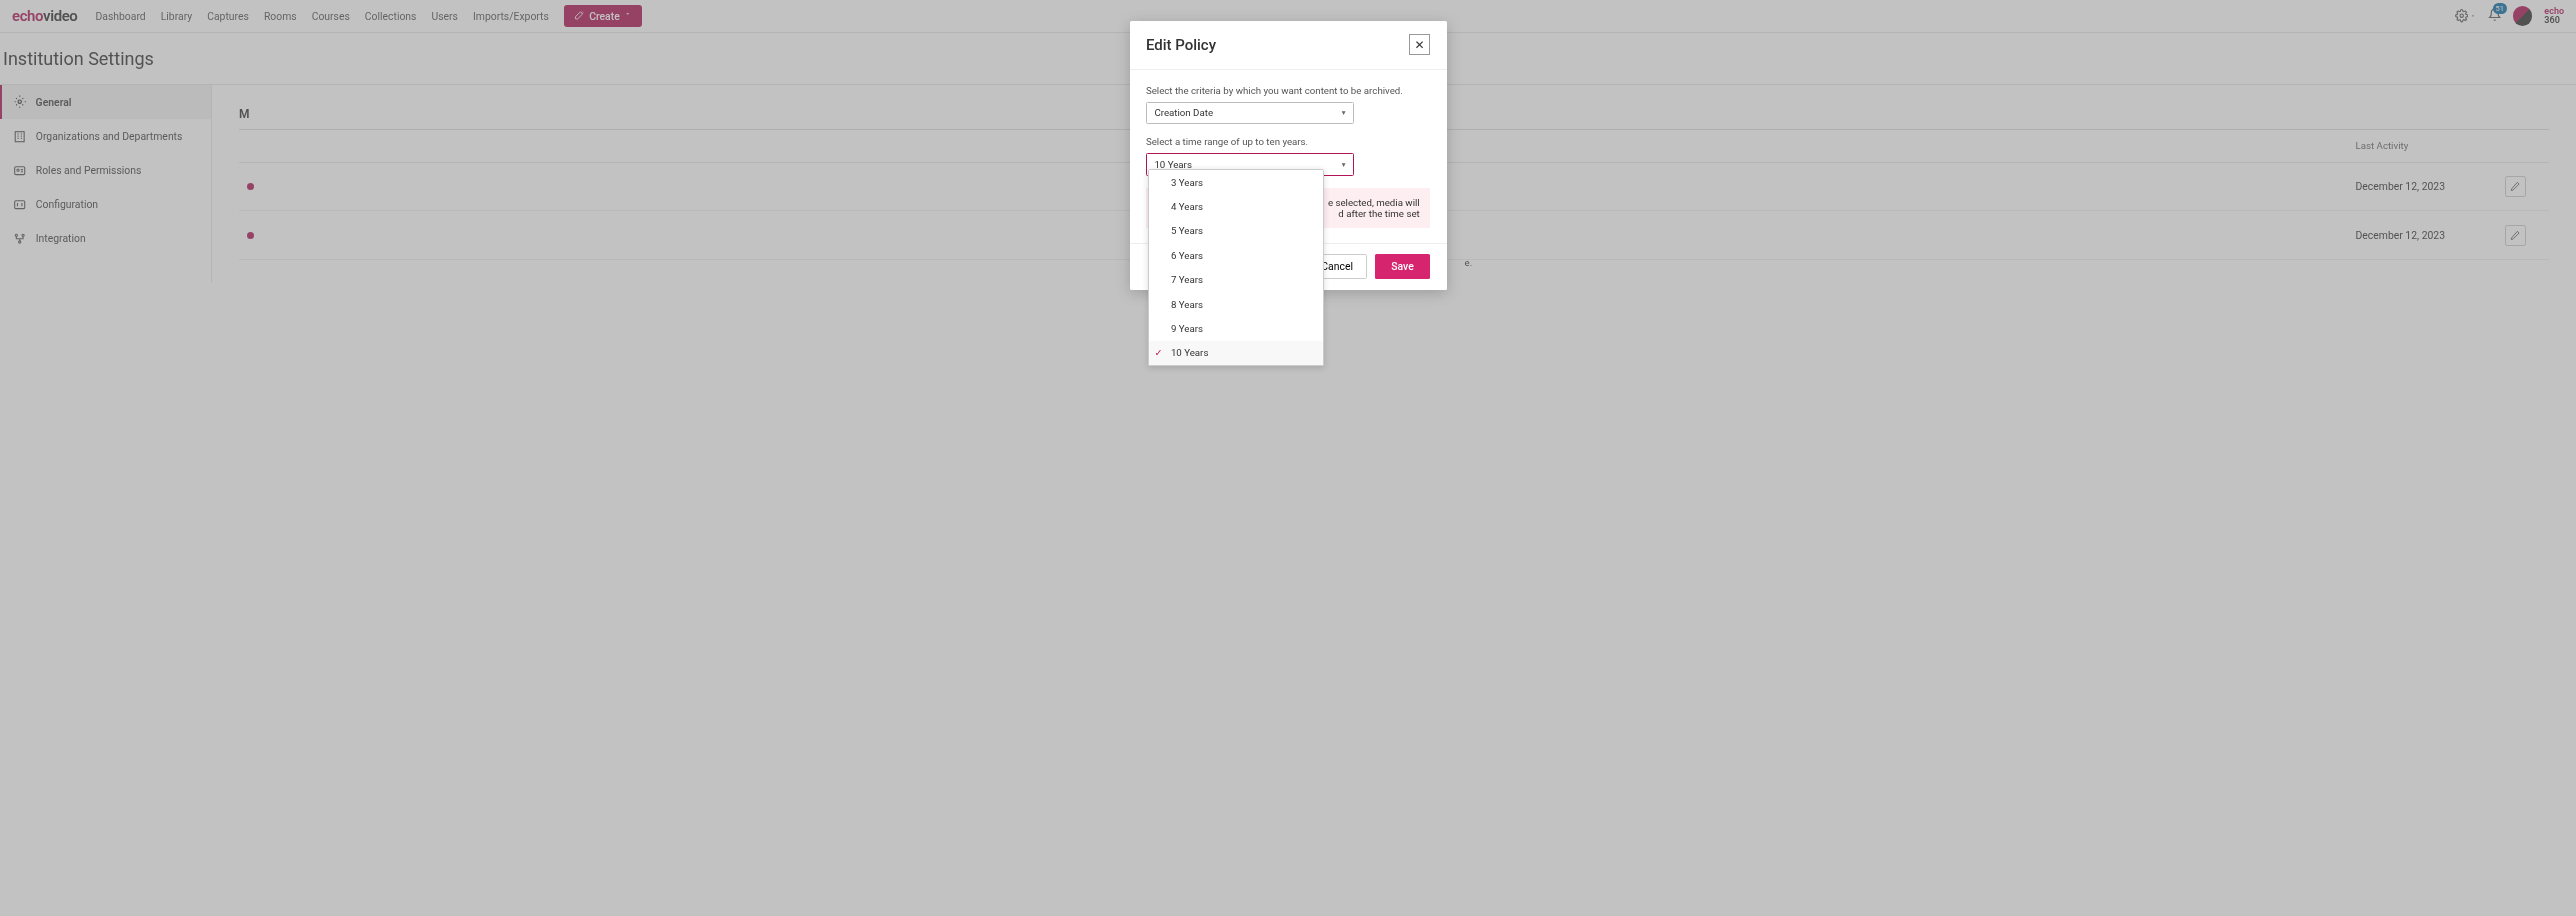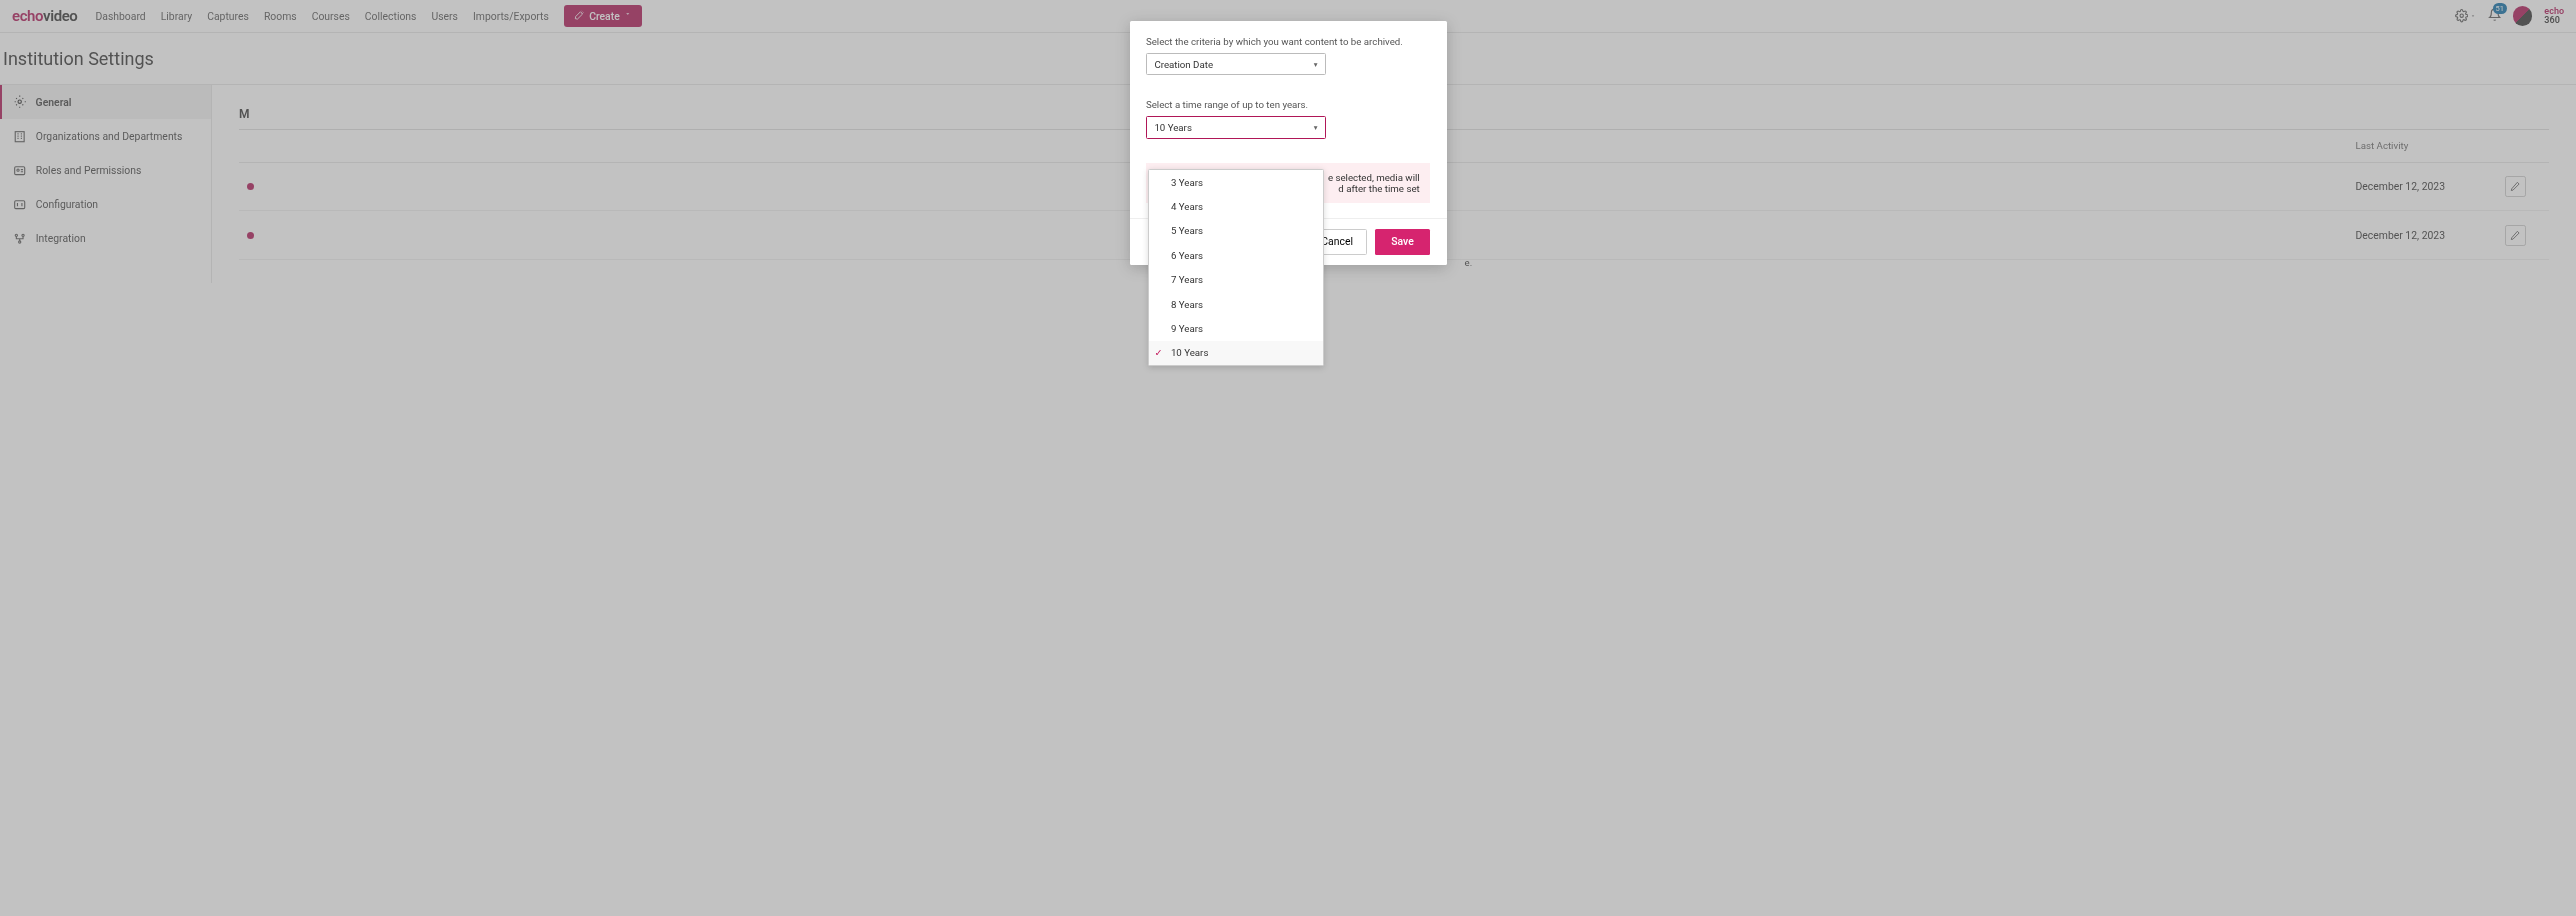--- a/index.html
+++ b/index.html
@@ -59,23 +59,23 @@
   position:fixed; inset:0; background:rgba(120,120,120,0.45);
   display:flex; justify-content:center; align-items:flex-start; padding-top:21px;
 }
 .modal { background:#fff; width:317px; border-radius:1.5px; box-shadow:0 3px 15px rgba(0,0,0,0.2); position:relative; }
 .modal-header { display:flex; justify-content:space-between; align-items:center; padding:13.4px 16.4px; border-bottom:0.7px solid #eee; }
 .modal-header h2 { font-size:15px; font-weight:500; }
 .close-btn { width:21px; height:21px; border:0.7px solid #999; display:flex; align-items:center; justify-content:center; cursor:pointer; font-size:12px; }
 .modal-body { padding: 15px 16.4px 0 16.4px; }
 .label-txt { font-size:9.7px; color:#555; margin-bottom:6px; }
 .select-box {
-  width:180px; height:22.4px; border:0.7px solid #bbb; border-radius:1.5px;
+  width:208px; height:22.4px; border:0.7px solid #bbb; border-radius:1.5px;
   display:flex; align-items:center; justify-content:space-between;
-  padding:0 7.5px; font-size:9.7px; margin-bottom:24px; cursor:pointer;
+  padding:0 7.5px; font-size:9.7px; margin-bottom:12px; cursor:pointer;
 }
 .select-box.focused { border:1.5px solid #b01657; }
 .select-box .chev { font-size:7.5px; color:#666; }
 .warning-strip {
   background:#fdeef1; padding:9px 10.4px; font-size:9.7px; color:#333;
   margin-bottom: 15px;
 }
 .modal-footer {
   border-top:0.7px solid #eee; padding:10.4px 16.4px;
   display:flex; justify-content:flex-end; gap:7.5px;
@@ -224,20 +224,26 @@
               <path d="M17 3l4 4L7 21l-4 1 1-4L17 3z"></path>
             </svg>
         </div>
       </div>
     </div>
   </div>
 </div>
 
 <div class="overlay">
   <div class="modal">
+    <div class="modal-header">
+      <h2>Edit Policy</h2>
+      <div class="close-btn">
+        <span>✕</span>
+      </div>
+    </div>
     <div class="modal-body">
       <div class="label-txt">Select the criteria by which you want content to be archived.</div>
       <div class="select-box">
         <span>Creation Date</span>
         <span class="chev">▾</span>
       </div>
       <div class="label-txt">Select a time range of up to ten years.</div>
       <div class="select-box focused">
         <span>10 Years</span>
         <span class="chev">▾</span>

